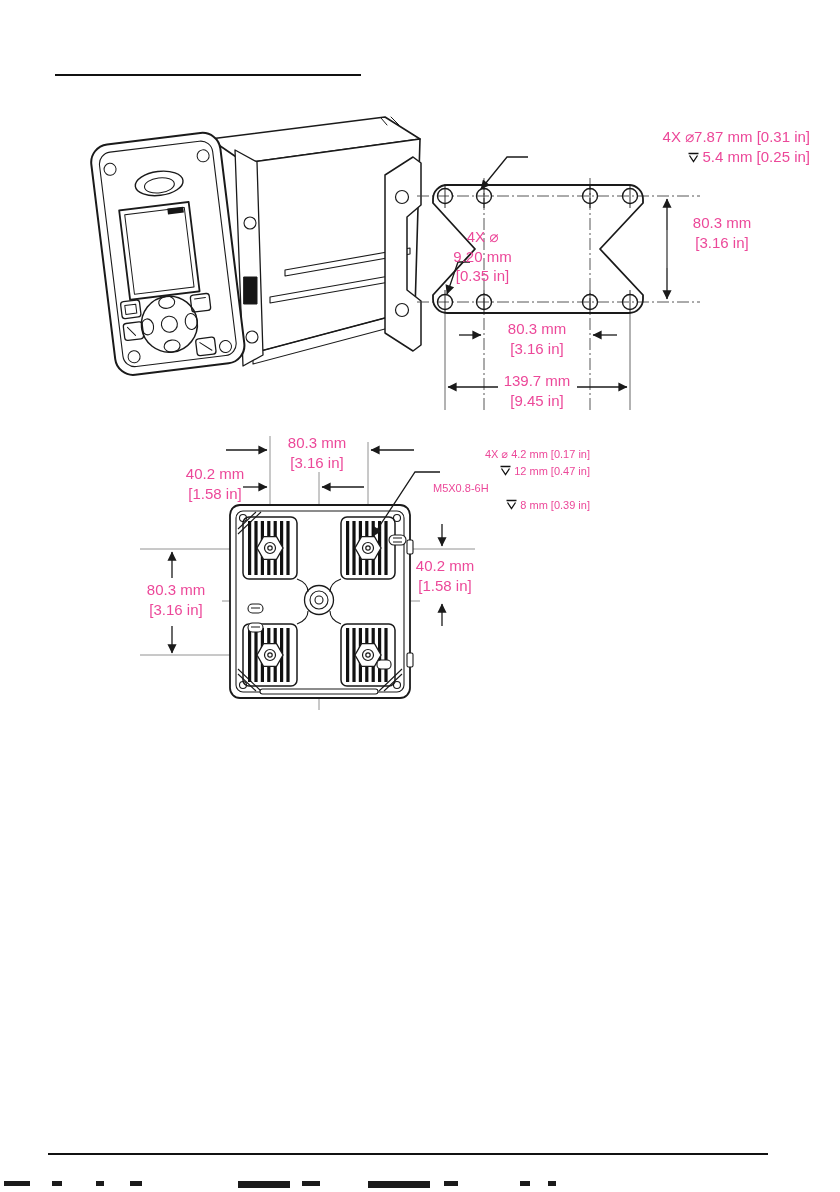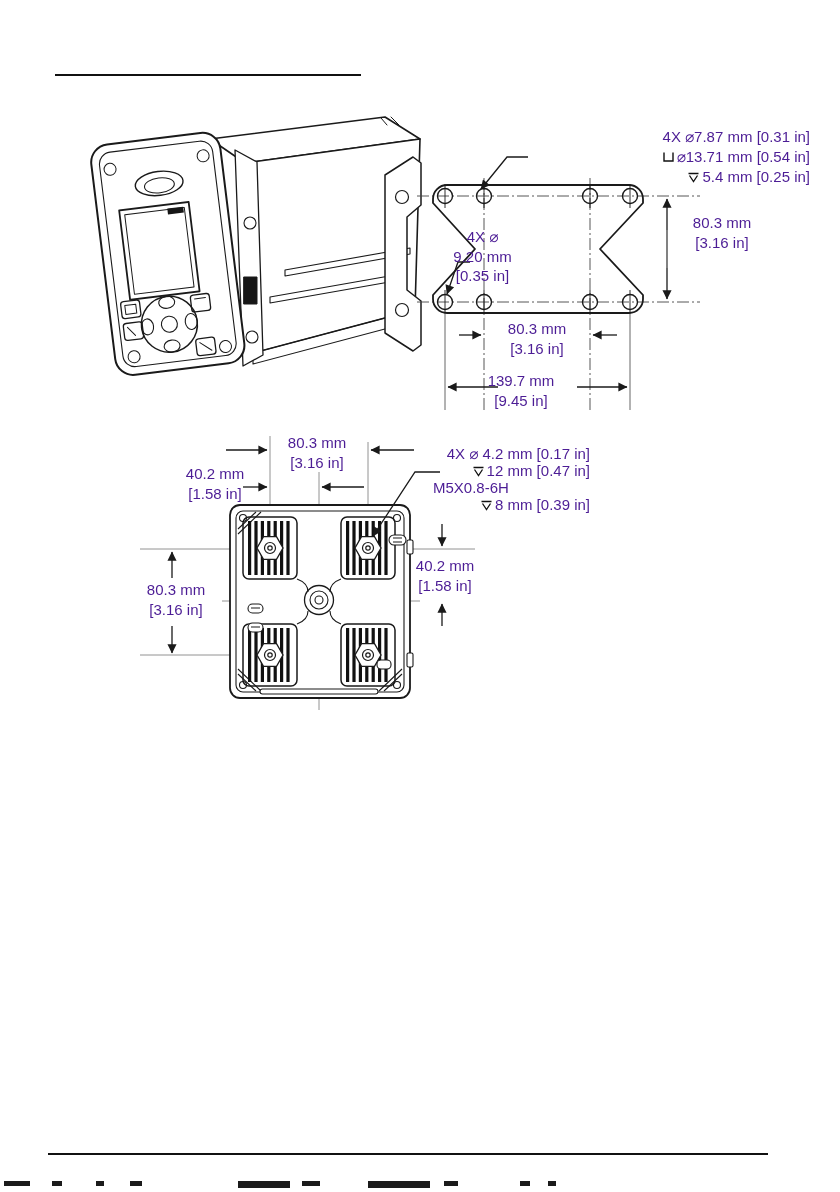--- a/index.html
+++ b/index.html
@@ -1,22 +1,22 @@
 <!DOCTYPE html>
 <html><head>
 <meta charset="utf-8">
 <style>
   html,body{margin:0;padding:0;background:#fff;}
   #page{position:relative;width:840px;height:1192px;background:#fff;overflow:hidden;
         font-family:"Liberation Sans","DejaVu Sans",sans-serif;color:#111;}
   .rule{position:absolute;background:#111;}
-  .label{position:absolute;font-size:15px;line-height:19.5px;color:#4c1d95;white-space:nowrap;}
+  .label{position:absolute;font-size:15px;line-height:19.5px;color:#ec4899;white-space:nowrap;}
   .center{text-align:center;}
   .right{text-align:right;}
-  .small{font-size:15px;line-height:16.5px;}
+  .small{font-size:11px;line-height:16.5px;}
   .alignleft{text-align:left;}
   .sym{display:inline-block;vertical-align:-1px;margin-right:2px;}
   svg{position:absolute;overflow:visible;}
   
   .fragwrap{position:absolute;left:0;top:1181px;width:560px;height:11px;}
   .frag{position:absolute;top:0;background:#1b1b1b;height:5px;}
 </style>
 </head>
 <body>
 <div id="page">
@@ -129,44 +129,41 @@
 
   <g stroke="#1a1a1a" stroke-width="1.3" fill="none">
     <path d="M83,269 H33" marker-end="url(#ah1)"></path>
     <path d="M162,269 H212" marker-end="url(#ah1)"></path>
   </g>
 </svg>
 
 <div class="label right" style="left:510px;top:127px;width:300px;">
   <div>4X ⌀7.87 mm [0.31 in]</div>
   <div><span class="sym"><svg width="13" height="12" viewBox="0 0 13 12" style="position:static">
-            <path d="M2,1.5 V10 H11 V1.5" fill="none" stroke="#111" stroke-width="1.4"></path>
-          </svg></span><span>⌀13.71 mm [0.54 in]</span></div>
-  <div><span class="sym"><svg width="13" height="12" viewBox="0 0 13 12" style="position:static">
             <path d="M1.5,2.5 H11.5 M2.5,4.5 L6.5,10.5 L10.5,4.5" fill="none" stroke="#111" stroke-width="1.3"></path>
           </svg></span><span>5.4 mm [0.25 in]</span></div>
 </div>
 
 <div class="label center" style="left:435px;top:227px;width:95px;">
   <div>4X ⌀</div>
   <div>9.20 mm</div>
   <div>[0.35 in]</div>
 </div>
 
 <div class="label center" style="left:672px;top:213px;width:100px;">
   <div>80.3 mm</div>
   <div>[3.16 in]</div>
 </div>
 
 <div class="label center" style="left:487px;top:319px;width:100px;">
   <div>80.3 mm</div>
   <div>[3.16 in]</div>
 </div>
 
-<div class="label center" style="left:461px;top:371px;width:120px;">
+<div class="label center" style="left:477px;top:371px;width:120px;">
   <div>139.7 mm</div>
   <div>[9.45 in]</div>
 </div>
 
 <svg width="380" height="300" viewBox="0 0 380 300" style="left:110px;top:428px;">
   <defs>
     <marker id="ah2" viewBox="0 0 10 10" refX="9.5" refY="5" markerWidth="11" markerHeight="7" orient="auto-start-reverse">
           <path d="M0,0 L10,5 L0,10 Z" fill="#1a1a1a"></path>
         </marker>
   </defs>

